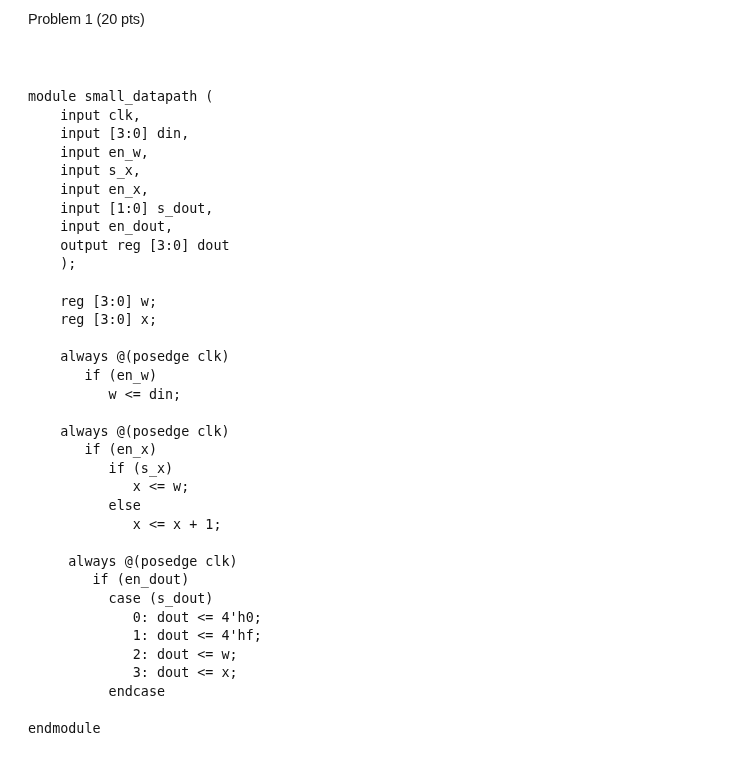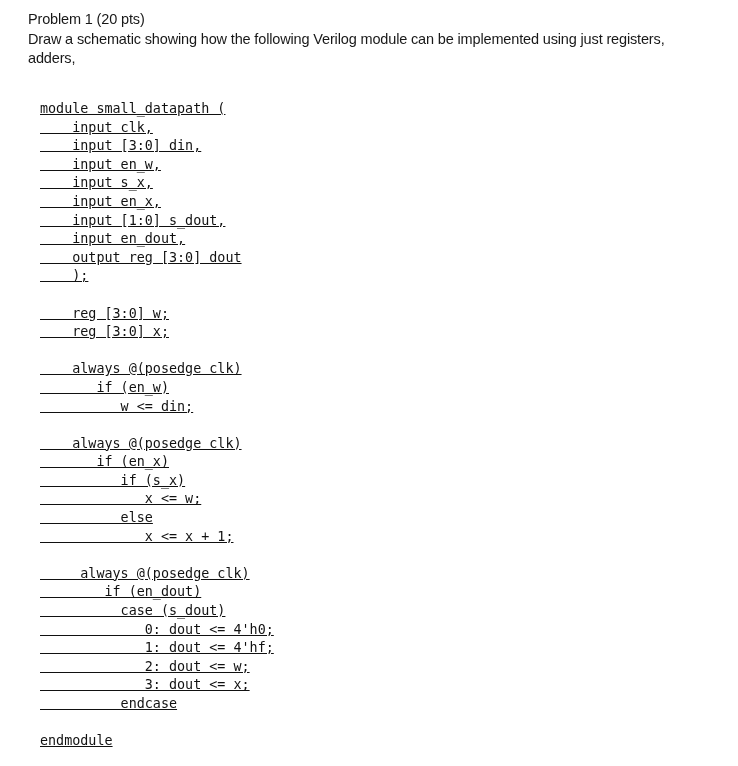--- a/index.html
+++ b/index.html
@@ -41,39 +41,37 @@
     font-size: 14.5px;
     line-height: 19.6px;
     color: #181818;
     letter-spacing: -0.15px;
   }
   .code-block {
     position: absolute;
     left: 28px;
     top: 88px;
     width: 690px;
-    margin: 12px;
+    margin: 0;
     padding: 0;
     font-family: "DejaVu Sans Mono", "Liberation Mono", monospace;
     font-size: 13.4px;
     line-height: 18.6px;
     color: #111111;
     white-space: pre;
     tab-size: 4;
-    text-decoration: underline;
   }
 </style>
 </head>
 <body>
 
 <div class="page">
 
   <div class="prose">
     <div class="heading">Problem 1 (20 pts)</div>
-    <div class="prose-line">Draw a schematic showing how the following Verilog module can be implemented using just registers, adders,</div>
   </div>
 
   <pre class="code-block">module small_datapath (
     input clk,
     input [3:0] din,
     input en_w,
     input s_x,
     input en_x,
     input [1:0] s_dout,
     input en_dout,

